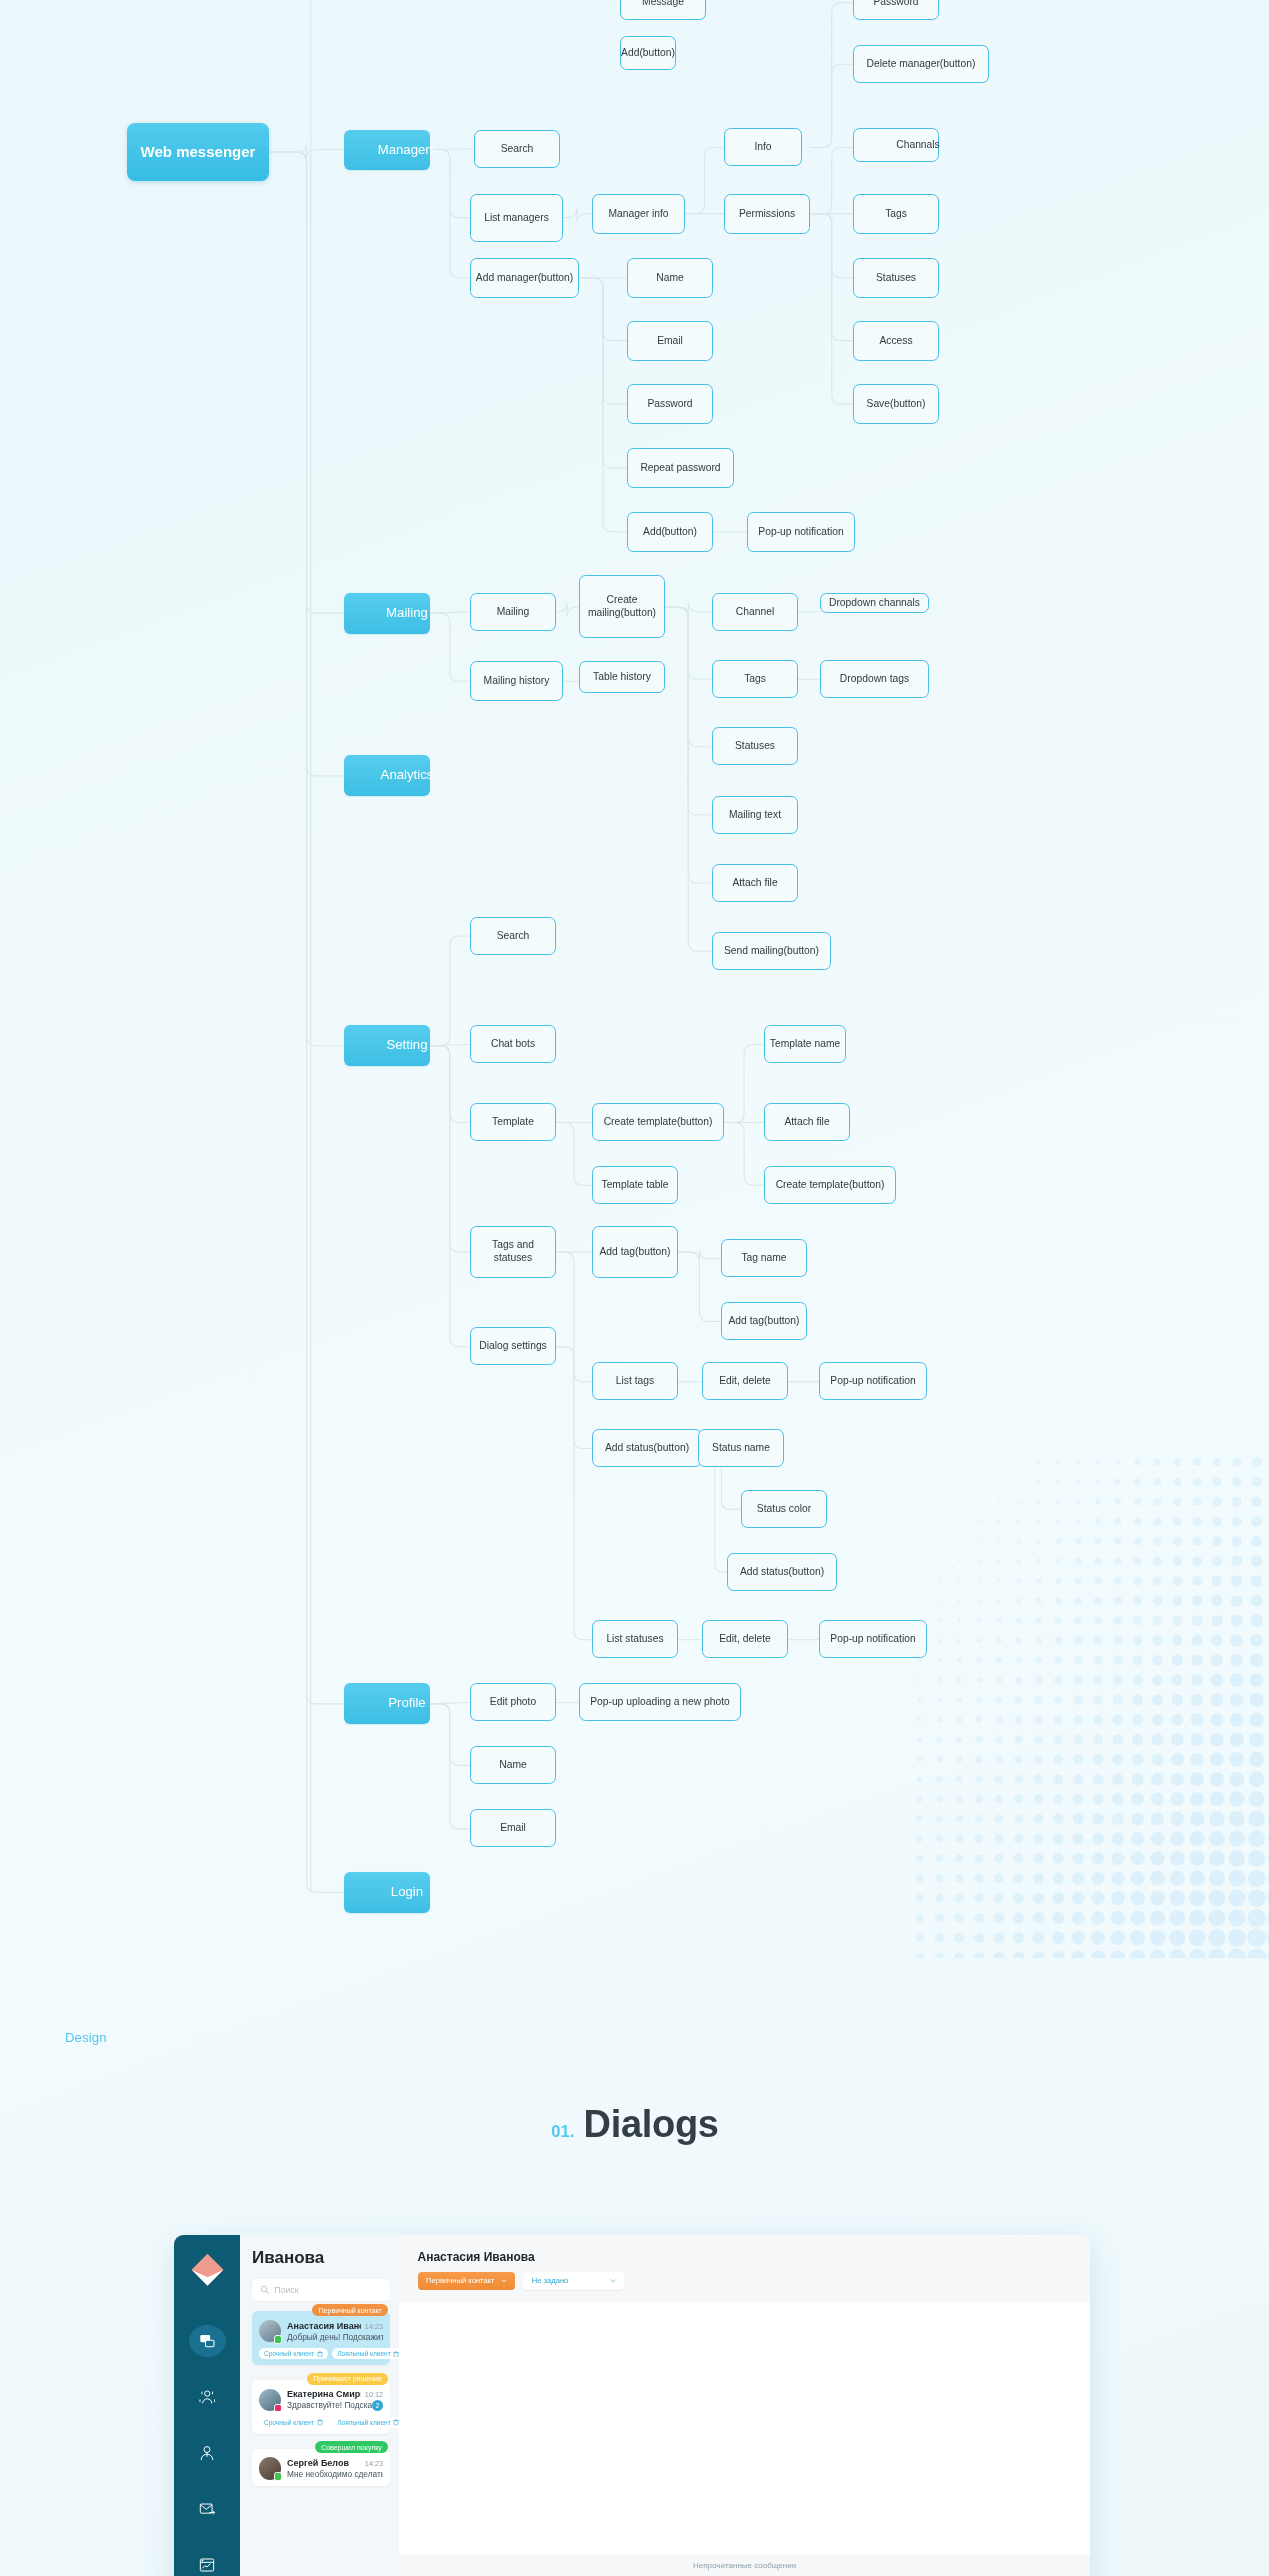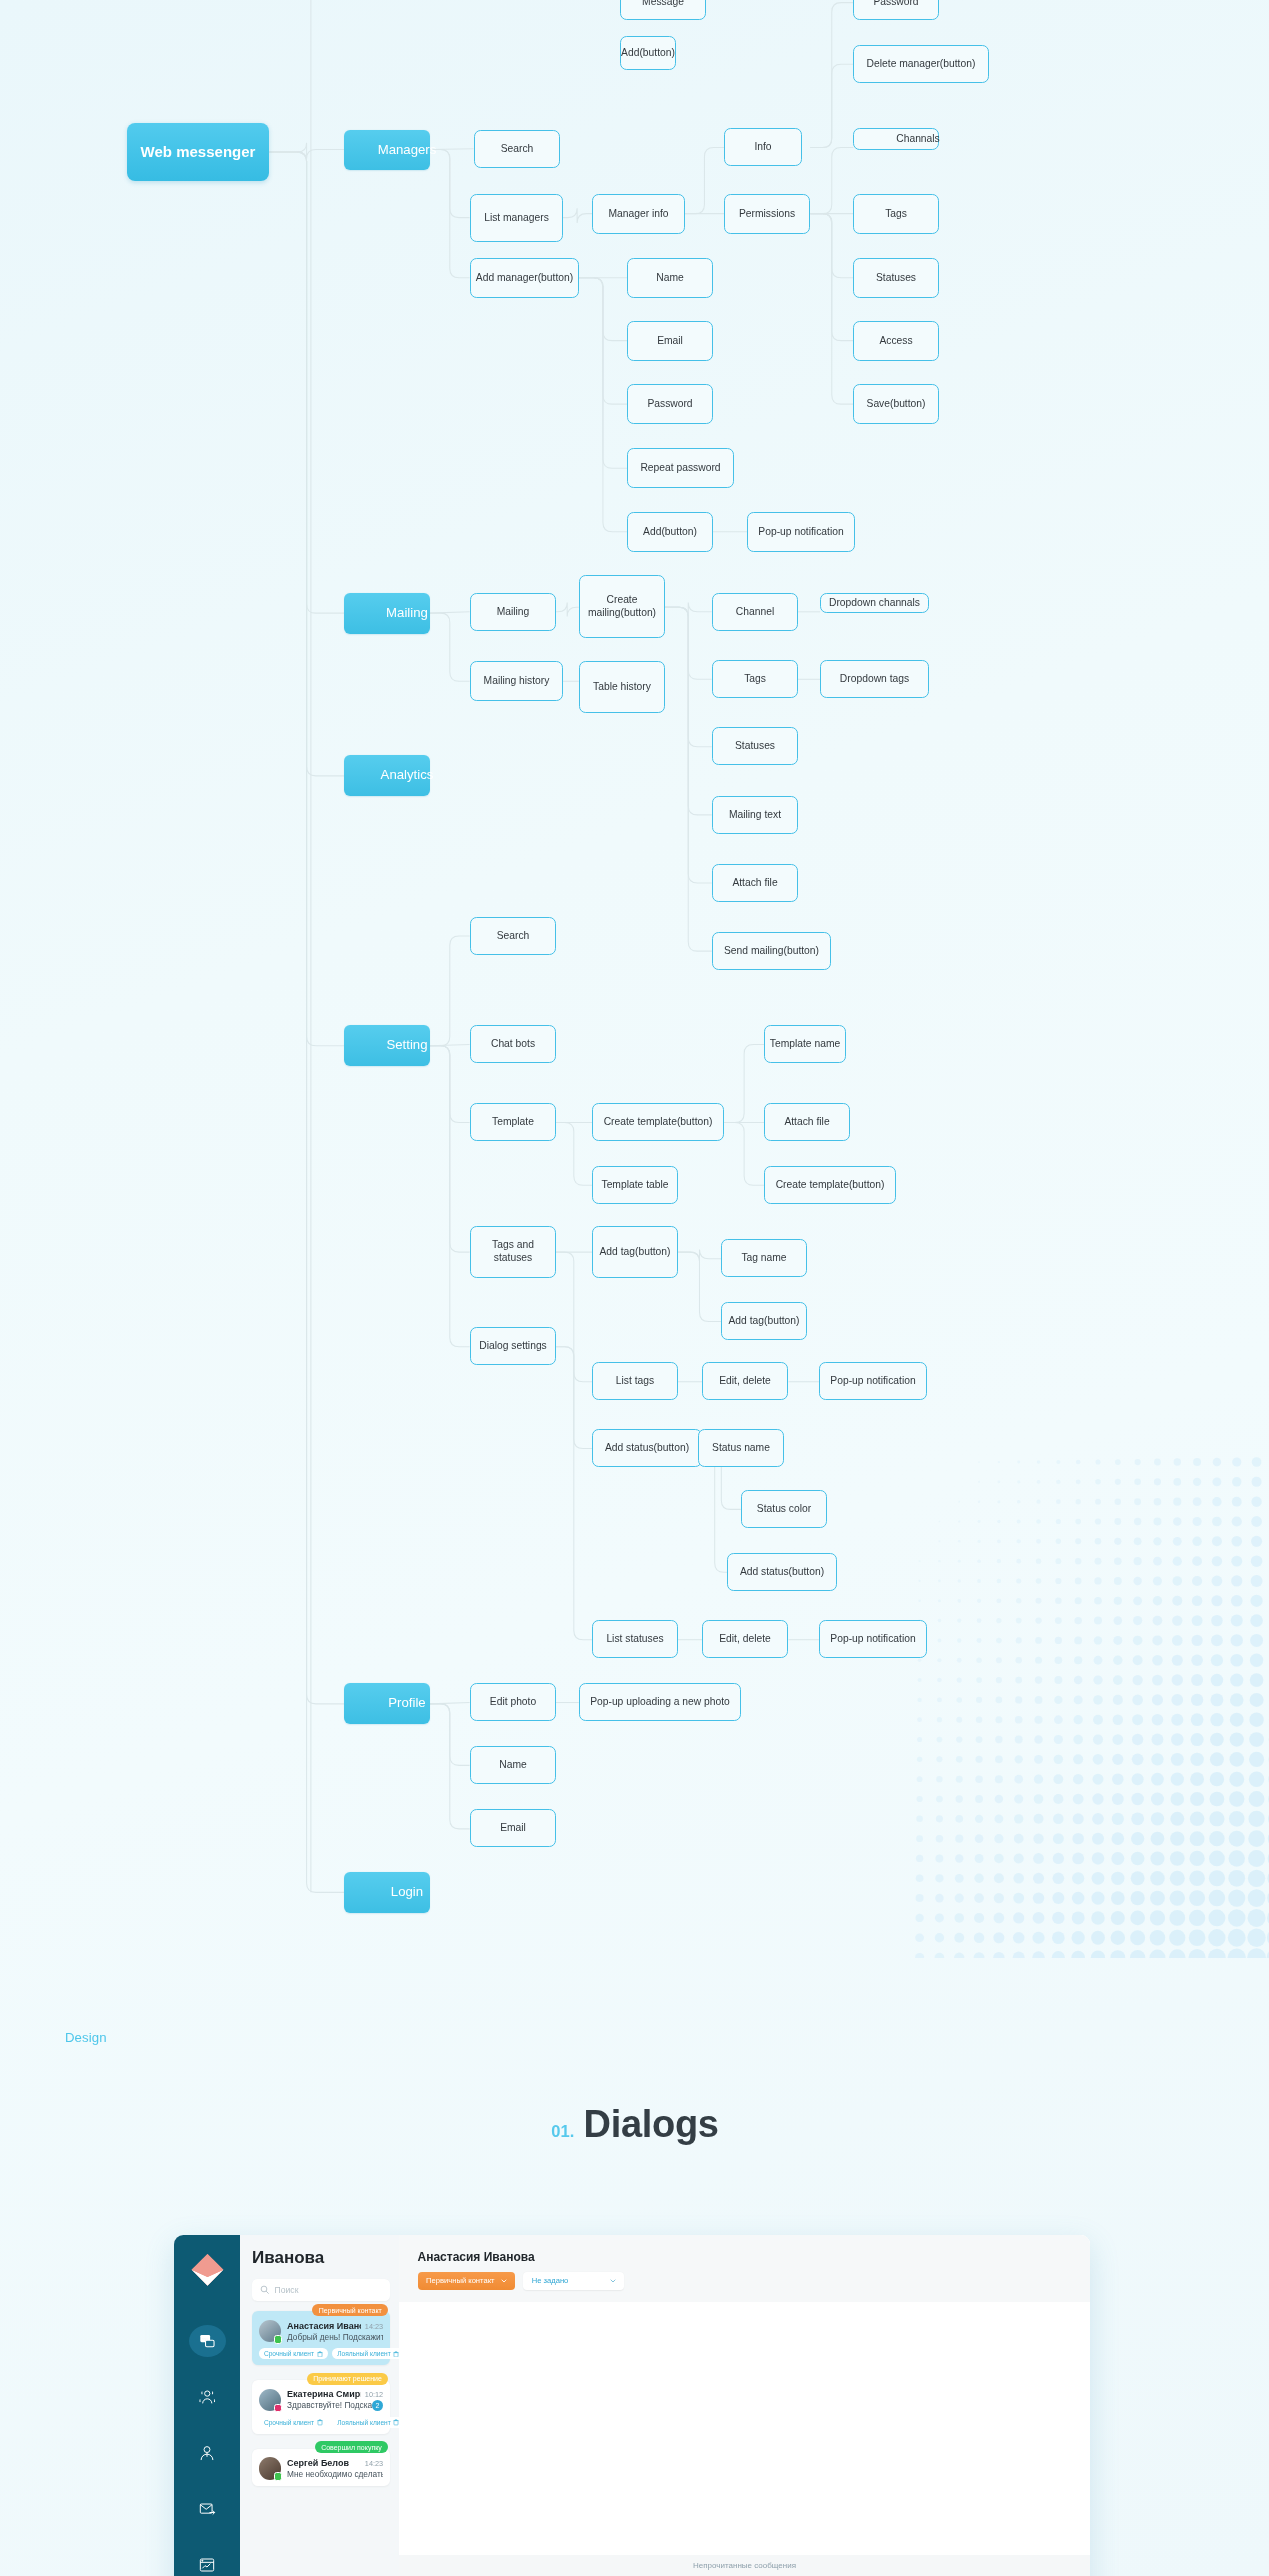--- a/index.html
+++ b/index.html
@@ -788,42 +788,42 @@
         <path d="M 470 -40 V 2861" stroke="#dbe7ea" stroke-width="1.6" fill="none"></path>
       </svg>
   <div class="node leaf" style="left: 620px; top: -14.5px; width: 86px; height: 34px;">Message</div>
       <div class="node leaf" style="left: 620px; top: 36px; width: 56px; height: 34px;">Add(button)</div>
       <div class="node leaf" style="left: 853px; top: -14.5px; width: 86px; height: 34px;">Password</div>
       <div class="node leaf" style="left: 853px; top: 45px; width: 136px; height: 38px;">Delete manager(button)</div>
       <div class="node root" style="left: 127px; top: 123px; width: 142px; height: 58px;">Web messenger</div>
       <div class="node branch" style="left: 344px; top: 130px; width: 86px; height: 40px;">Managers</div>
       <div class="node leaf" style="left: 474px; top: 130px; width: 86px; height: 38px;">Search</div>
       <div class="node leaf" style="left: 724px; top: 128px; width: 78px; height: 38px;">Info</div>
-      <div class="node leaf" style="left: 853px; top: 128px; width: 86px; height: 22px; padding-left: 48px;">Channals</div>
+      <div class="node leaf" style="left: 853px; top: 128px; width: 86px; height: 34px; padding-left: 48px;">Channals</div>
       <div class="node leaf" style="left: 470px; top: 194px; width: 93px; height: 48px;">List managers</div>
       <div class="node leaf" style="left: 592px; top: 194px; width: 93px; height: 40px;">Manager info</div>
       <div class="node leaf" style="left: 724px; top: 194px; width: 86px; height: 40px;">Permissions</div>
       <div class="node leaf" style="left: 853px; top: 194px; width: 86px; height: 40px;">Tags</div>
       <div class="node leaf" style="left: 470px; top: 258px; width: 109px; height: 40px;">Add manager(button)</div>
       <div class="node leaf" style="left: 627px; top: 258px; width: 86px; height: 40px;">Name</div>
       <div class="node leaf" style="left: 853px; top: 258px; width: 86px; height: 40px;">Statuses</div>
       <div class="node leaf" style="left: 627px; top: 321px; width: 86px; height: 40px;">Email</div>
       <div class="node leaf" style="left: 853px; top: 321px; width: 86px; height: 40px;">Access</div>
       <div class="node leaf" style="left: 627px; top: 384px; width: 86px; height: 40px;">Password</div>
       <div class="node leaf" style="left: 853px; top: 384px; width: 86px; height: 40px;">Save(button)</div>
       <div class="node leaf" style="left: 627px; top: 448px; width: 107px; height: 40px;">Repeat password</div>
       <div class="node leaf" style="left: 627px; top: 512px; width: 86px; height: 40px;">Add(button)</div>
       <div class="node leaf" style="left: 747px; top: 512px; width: 108px; height: 40px;">Pop-up notification</div>
       <div class="node branch" style="left: 344px; top: 593px; width: 86px; height: 41px;">Mailing</div>
       <div class="node leaf" style="left: 470px; top: 593px; width: 86px; height: 38px;">Mailing</div>
       <div class="node leaf" style="left: 579px; top: 575px; width: 86px; height: 63px;">Create mailing(button)</div>
       <div class="node leaf" style="left: 712px; top: 593px; width: 86px; height: 38px;">Channel</div>
       <div class="node leaf" style="left: 820px; top: 593px; width: 109px; height: 20px;">Dropdown channals</div>
       <div class="node leaf" style="left: 470px; top: 661px; width: 93px; height: 40px;">Mailing history</div>
-      <div class="node leaf" style="left: 579px; top: 661px; width: 86px; height: 52px;">Table history</div>
+      <div class="node leaf" style="left: 579px; top: 661px; width: 86px; height: 32px;">Table history</div>
       <div class="node leaf" style="left: 712px; top: 660px; width: 86px; height: 38px;">Tags</div>
       <div class="node leaf" style="left: 820px; top: 660px; width: 109px; height: 38px;">Dropdown tags</div>
       <div class="node branch" style="left: 344px; top: 755px; width: 86px; height: 41px;">Analytics</div>
       <div class="node leaf" style="left: 712px; top: 727px; width: 86px; height: 38px;">Statuses</div>
       <div class="node leaf" style="left: 712px; top: 796px; width: 86px; height: 38px;">Mailing text</div>
       <div class="node leaf" style="left: 712px; top: 864px; width: 86px; height: 38px;">Attach file</div>
       <div class="node leaf" style="left: 470px; top: 917px; width: 86px; height: 38px;">Search</div>
       <div class="node leaf" style="left: 712px; top: 932px; width: 119px; height: 38px;">Send mailing(button)</div>
       <div class="node branch" style="left: 344px; top: 1025px; width: 86px; height: 41px;">Setting</div>
       <div class="node leaf" style="left: 470px; top: 1025px; width: 86px; height: 38px;">Chat bots</div>

